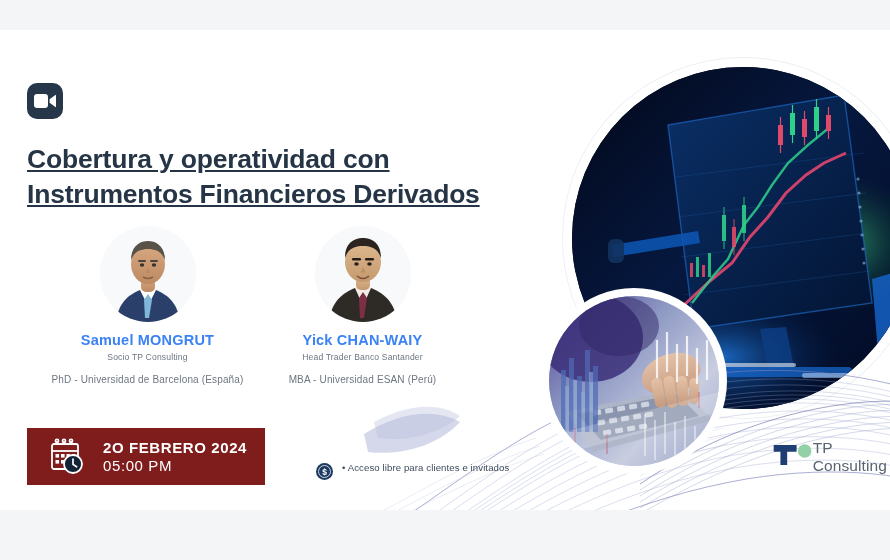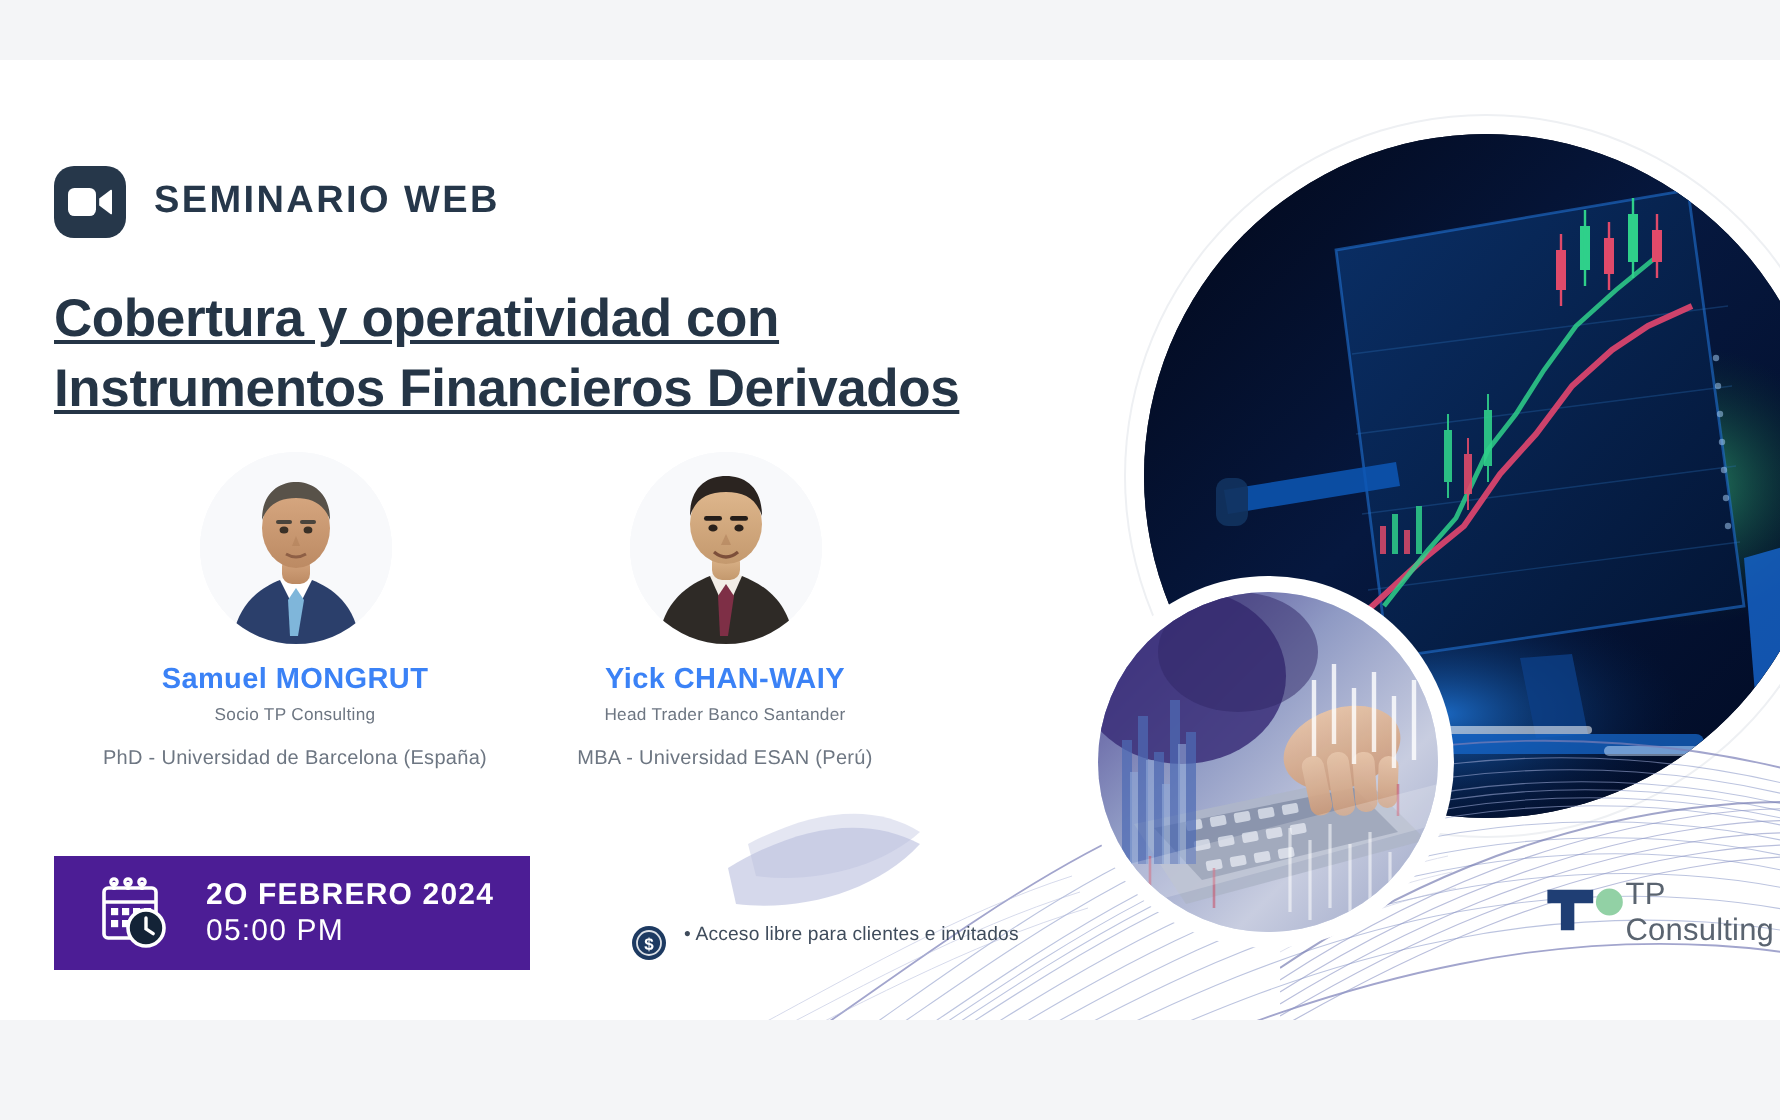--- a/index.html
+++ b/index.html
@@ -109,21 +109,21 @@
     letter-spacing: 0.15px;
   }
 
   
   #date-badge {
     position: absolute;
     left: 27px;
     top: 398px;
     width: 238px;
     height: 57px;
-    background: #4c1d95;
+    background: #7f1d1d;
     display: flex;
     align-items: center;
     padding-left: 22px;
     box-sizing: border-box;
     gap: 14px;
   }
   #date-text { color: #ffffff; }
   #date-line1 {
     font-size: 15px;
     font-weight: bold;
@@ -452,21 +452,20 @@
     </div>
   </div>
 
   <div id="kicker-row">
     <div id="video-icon-box">
       <svg width="22" height="14" viewBox="0 0 22 14">
         <rect x="0" y="0" width="14" height="14" rx="3.2" fill="#ffffff"></rect>
         <path d="M15.6,5.2 L21.4,0.9 C21.7,0.7 22,0.9 22,1.3 L22,12.7 C22,13.1 21.7,13.3 21.4,13.1 L15.6,8.8 Z" fill="#ffffff"></path>
       </svg>
     </div>
-    <div id="kicker-text">SEMINARIO WEB</div>
   </div>
 
   <div id="title">
     <span class="line">Cobertura y operatividad con</span>
     <span class="line">Instrumentos Financieros Derivados</span>
   </div>
 
   <div id="speakers">
 
     <div class="speaker">

